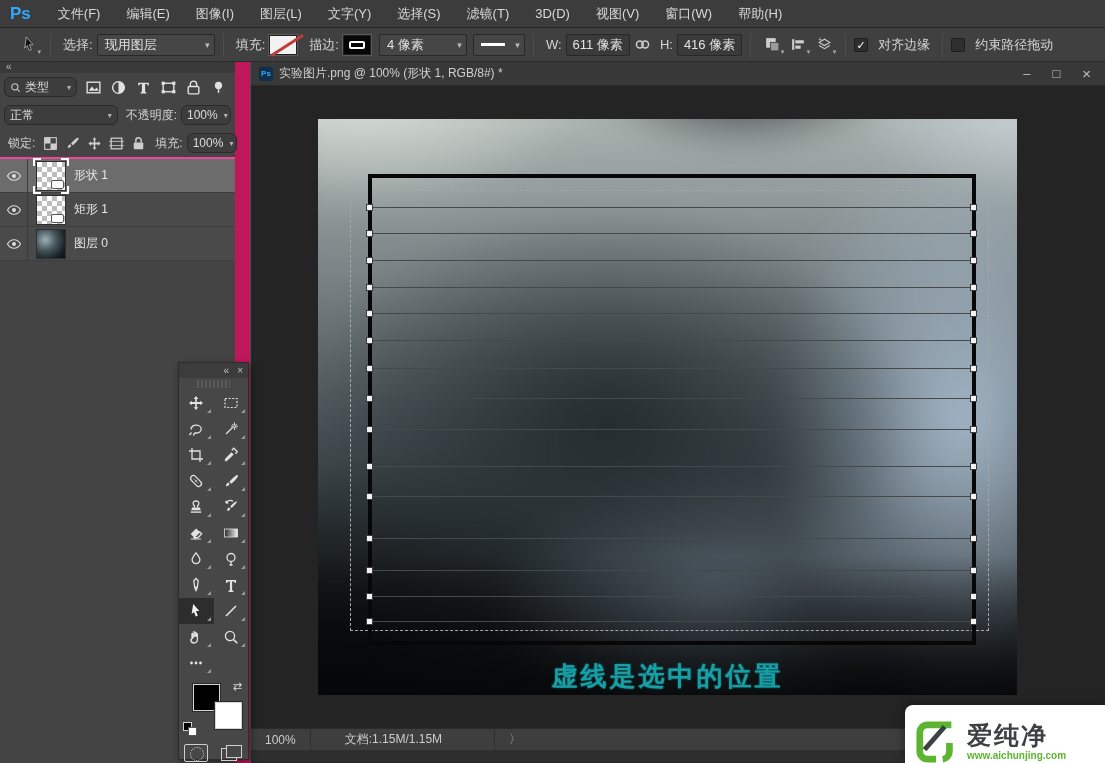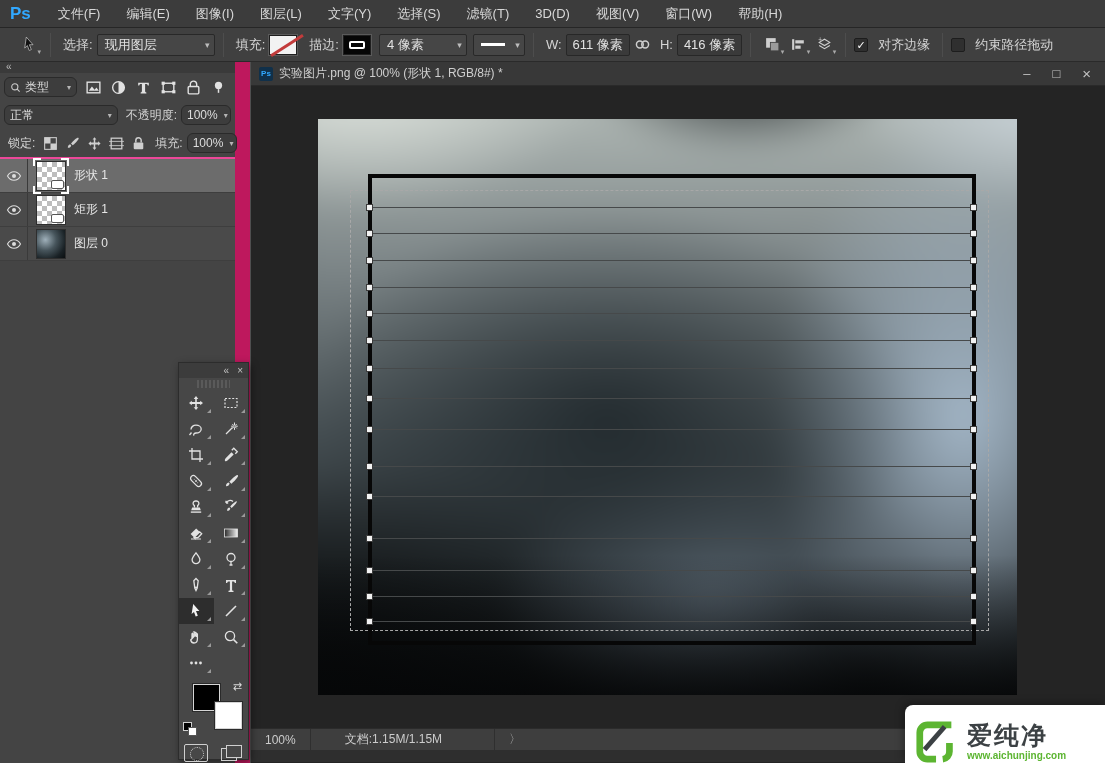--- a/index.html
+++ b/index.html
@@ -422,20 +422,21 @@
             <div class="hline" style="top: 451px;"></div>
             <div class="anchor" style="left: 48px; top: 448px;"></div>
             <div class="anchor" style="left: 652px; top: 448px;"></div>
             <div class="hline" style="top: 477px;"></div>
             <div class="anchor" style="left: 48px; top: 474px;"></div>
             <div class="anchor" style="left: 652px; top: 474px;"></div>
             <div class="hline" style="top: 502px;"></div>
             <div class="anchor" style="left: 48px; top: 499px;"></div>
             <div class="anchor" style="left: 652px; top: 499px;"></div>
           </div>
+        <div class="annotation" style="color: rgb(22, 160, 166);">虚线是选中的位置</div>
       </div>
     </div>
     <div class="status-bar">
       <span class="status-zoom">100%</span>
       <span class="status-doc">文档:1.15M/1.15M</span>
       <span class="status-arrow">〉</span>
     </div>
     <div class="doc-bottom-fill"></div>
   </div>
 

